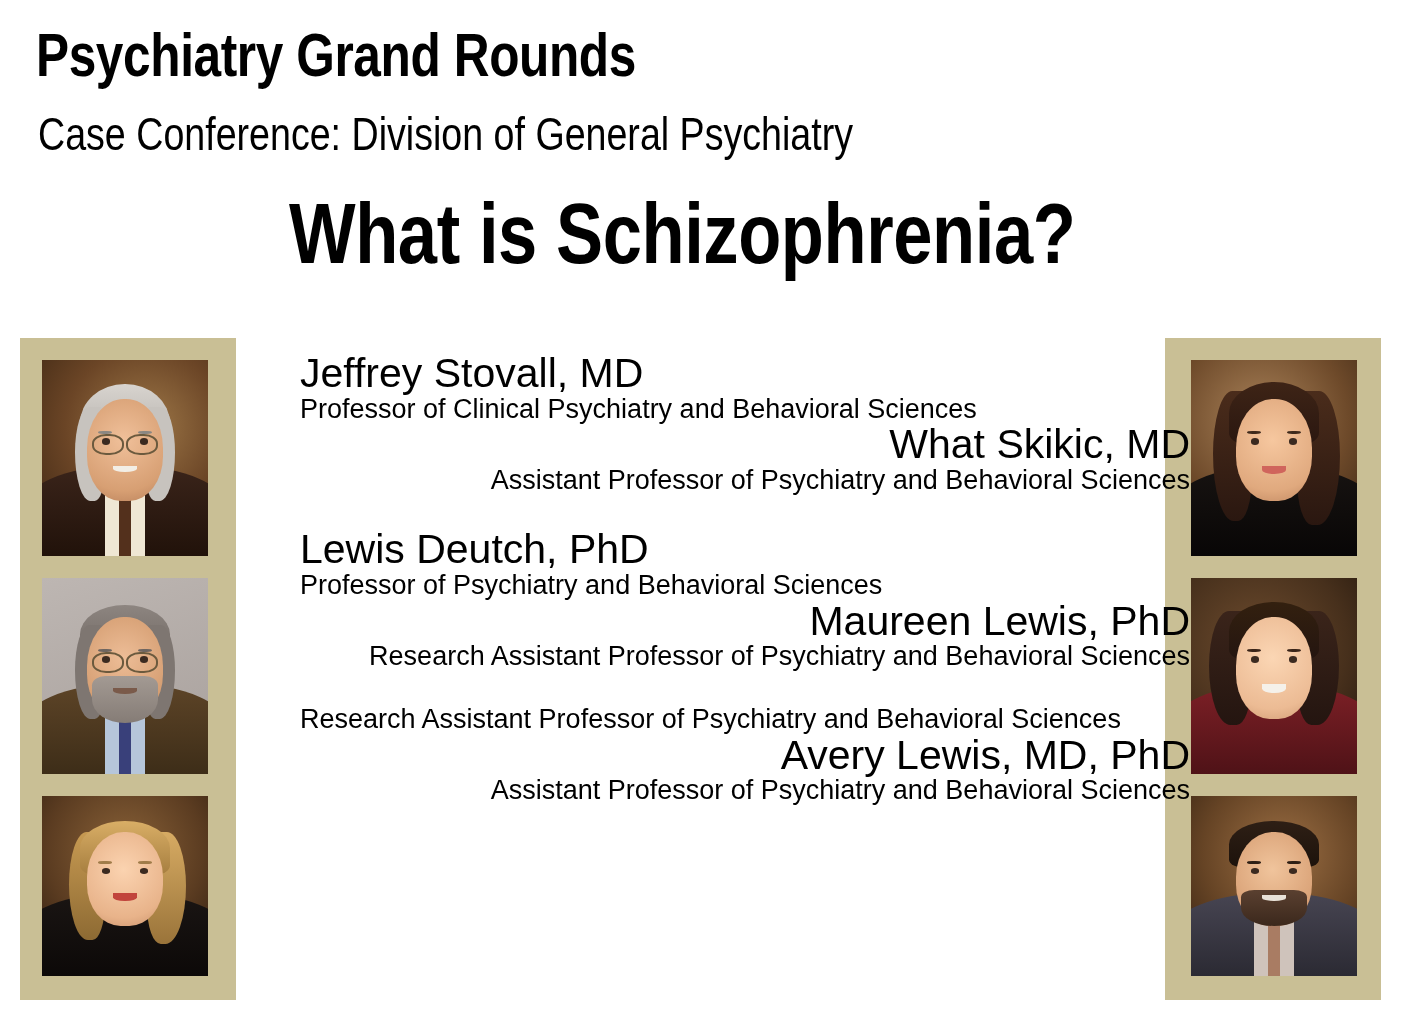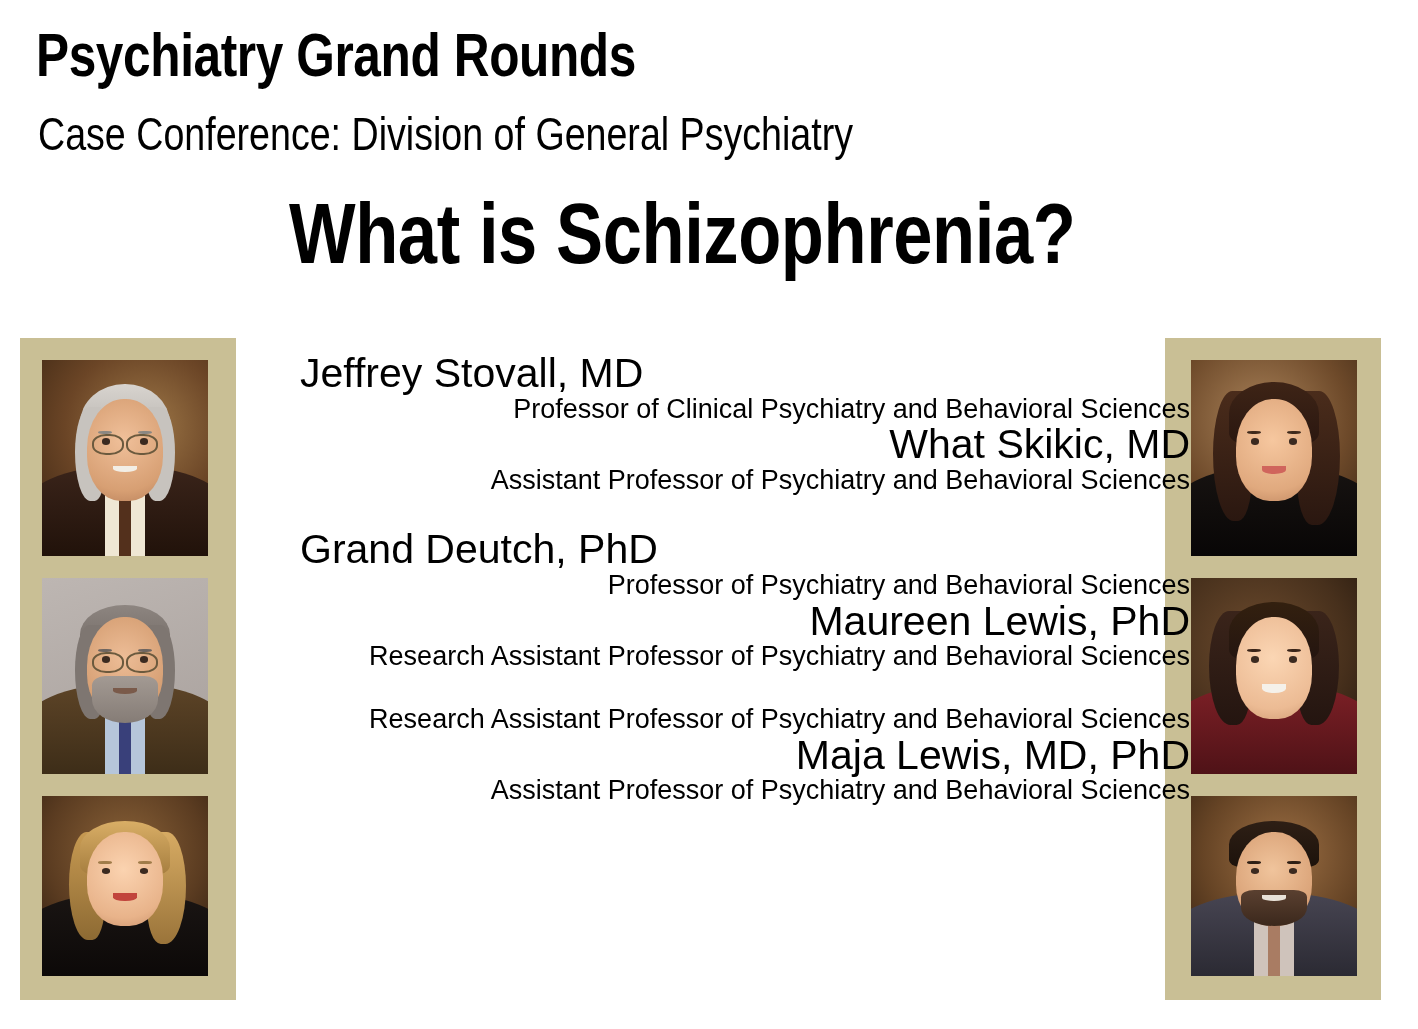--- a/index.html
+++ b/index.html
@@ -111,21 +111,20 @@
     font-size: 41px;
     font-weight: normal;
     line-height: 1.04;
     white-space: nowrap;
   }
   .sp .role {
     font-size: 27px;
     font-weight: normal;
     line-height: 1.06;
     white-space: nowrap;
-    text-align: right;
   }
   .sp.al-left  { text-align: left; }
   .sp.al-right { text-align: right; }
   .sp.gap-after { margin-bottom: 34px; }
 </style>
 </head>
 <body>
 
 <div id="poster">
 
@@ -259,33 +258,33 @@
       <div class="name">Jeffrey Stovall, MD</div>
       <div class="role">Professor of Clinical Psychiatry and Behavioral Sciences</div>
     </div>
 
     <div class="sp al-right gap-after">
       <div class="name">What Skikic, MD</div>
       <div class="role">Assistant Professor of Psychiatry and Behavioral Sciences</div>
     </div>
 
     <div class="sp al-left">
-      <div class="name">Grand Deutch, PhD</div>
+      <div class="name">Lewis Deutch, PhD</div>
       <div class="role">Professor of Psychiatry and Behavioral Sciences</div>
     </div>
 
     <div class="sp al-right gap-after">
       <div class="name">Maureen Lewis, PhD</div>
       <div class="role">Research Assistant Professor of Psychiatry and Behavioral Sciences</div>
     </div>
 
     <div class="sp al-left">
       <div class="role">Research Assistant Professor of Psychiatry and Behavioral Sciences</div>
     </div>
 
     <div class="sp al-right">
-      <div class="name">Maja Lewis, MD, PhD</div>
+      <div class="name">Avery Lewis, MD, PhD</div>
       <div class="role">Assistant Professor of Psychiatry and Behavioral Sciences</div>
     </div>
 
   </div>
 
 </div>
 
 </body></html>

